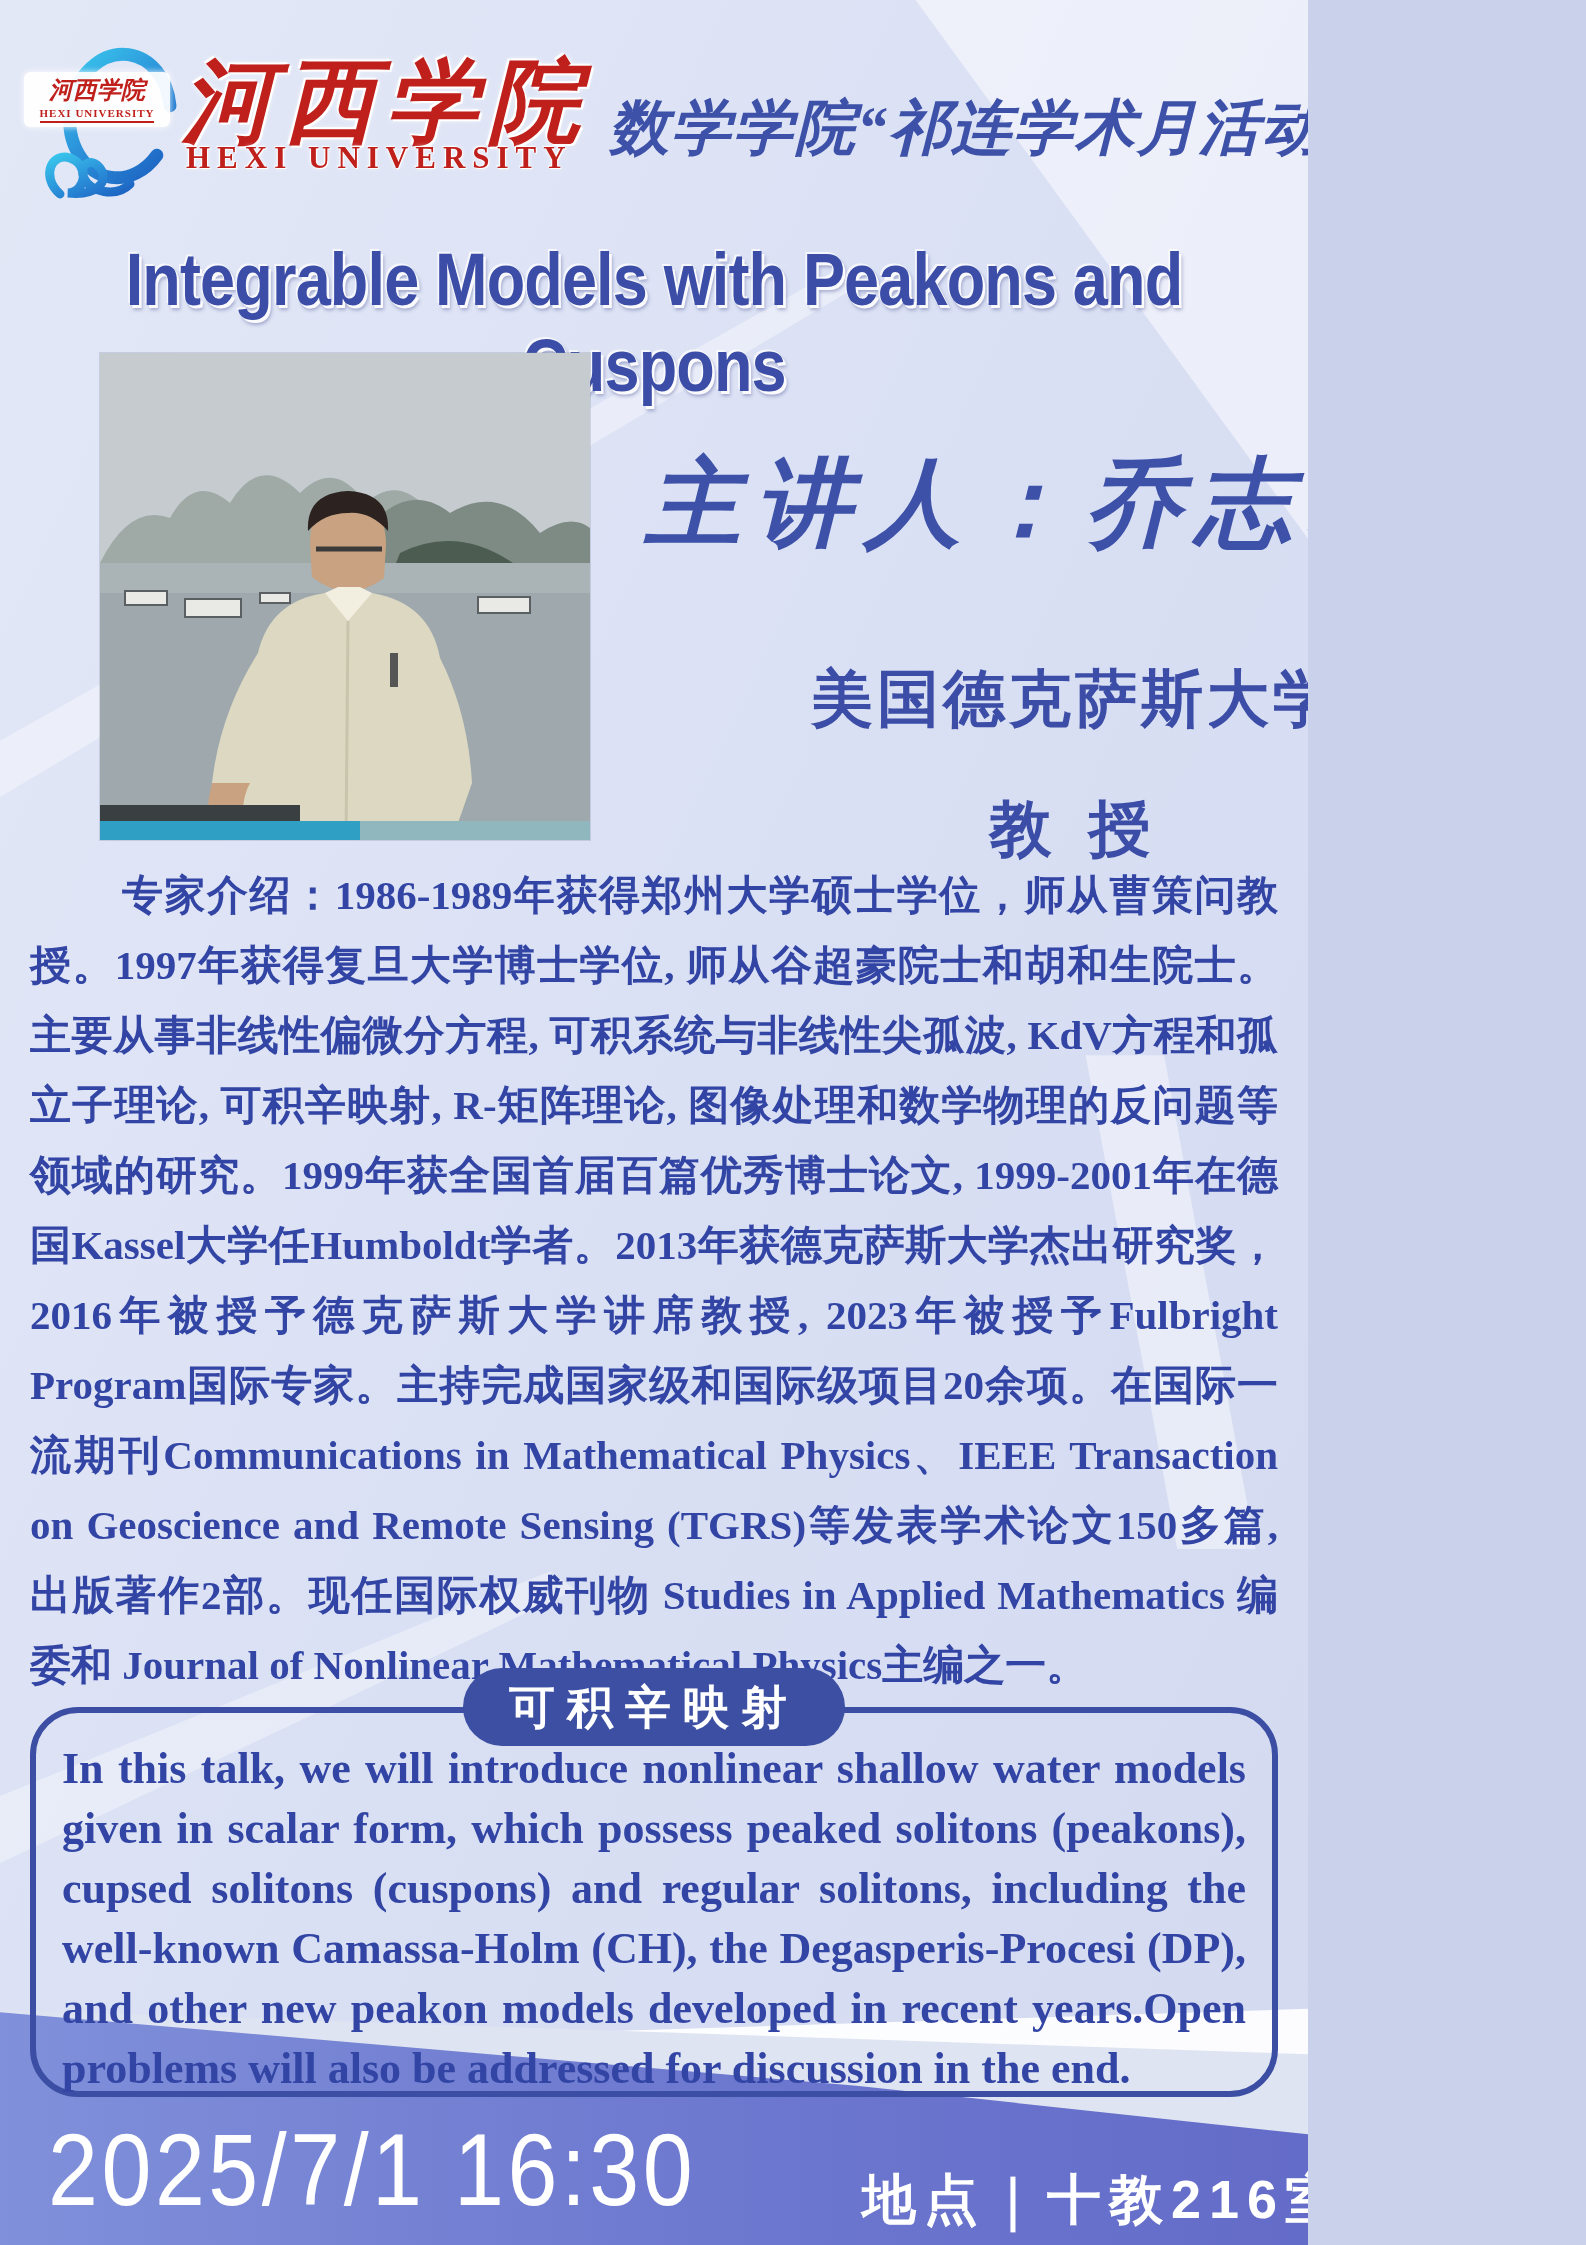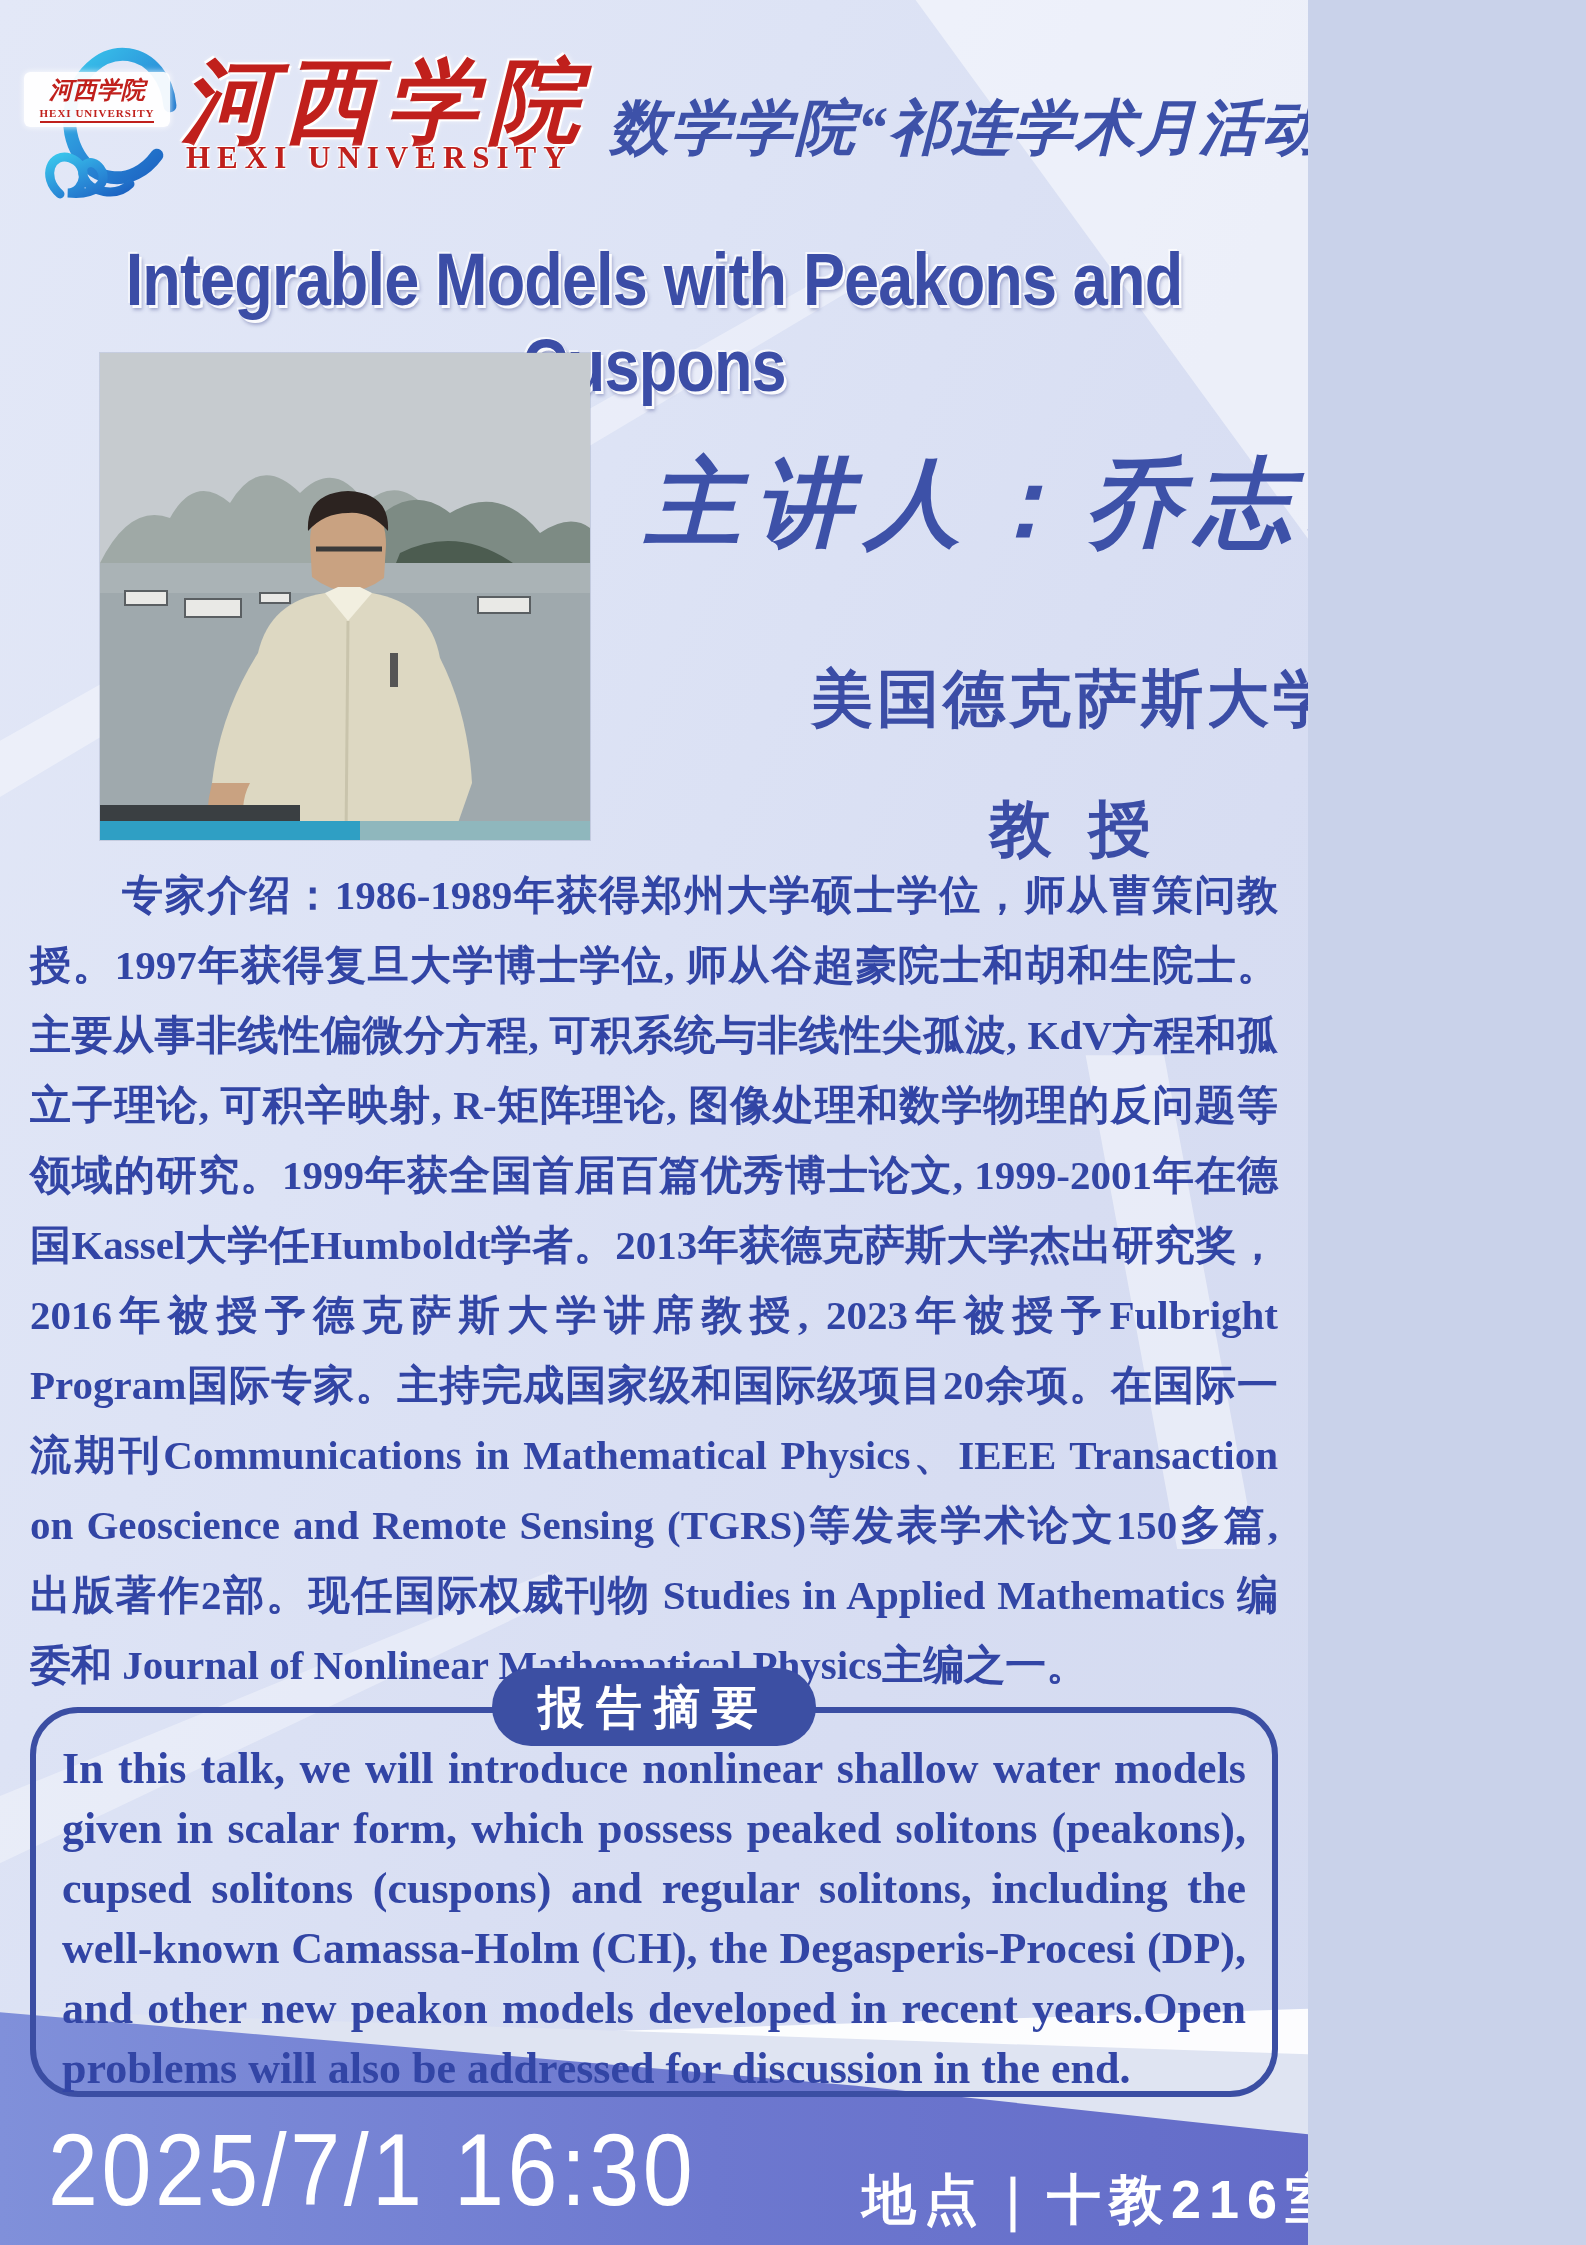--- a/index.html
+++ b/index.html
@@ -138,21 +138,21 @@
       <rect x="0" y="468" width="260" height="19" fill="#2f9fc4"></rect>
       <rect x="260" y="468" width="230" height="19" fill="#8fb7bd"></rect>
     </svg>
   </div>
   <div class="speaker-name">主讲人：乔志军</div>
   <div class="speaker-affil">美国德克萨斯大学</div>
   <div class="speaker-pos">教 授</div>
 
   <p class="bio">专家介绍：1986-1989年获得郑州大学硕士学位，师从曹策问教授。1997年获得复旦大学博士学位, 师从谷超豪院士和胡和生院士。主要从事非线性偏微分方程, 可积系统与非线性尖孤波, KdV方程和孤立子理论, 可积辛映射, R-矩阵理论, 图像处理和数学物理的反问题等领域的研究。1999年获全国首届百篇优秀博士论文, 1999-2001年在德国Kassel大学任Humboldt学者。2013年获德克萨斯大学杰出研究奖，2016年被授予德克萨斯大学讲席教授, 2023年被授予Fulbright Program国际专家。主持完成国家级和国际级项目20余项。在国际一流期刊Communications in Mathematical Physics、IEEE Transaction on Geoscience and Remote Sensing (TGRS)等发表学术论文150多篇, 出版著作2部。现任国际权威刊物 Studies in Applied Mathematics 编委和 Journal of Nonlinear Mathematical Physics主编之一。</p>
 
-  <div class="abs-badge">报告摘要</div>
+  <div class="abs-badge">可积辛映射</div>
   <div class="abs-box">
     <p>In this talk, we will introduce nonlinear shallow water models given in scalar form, which possess peaked solitons (peakons), cupsed solitons (cuspons) and regular solitons, including the well-known Camassa-Holm (CH), the Degasperis-Procesi (DP), and other new peakon models developed in recent years.Open problems will also be addressed for discussion in the end.</p>
   </div>
 
   <div class="footer">
     <div class="wedge wedge-white"></div>
     <div class="wedge wedge-pale"></div>
     <div class="wedge wedge-blue"></div>
     <div class="footer-date">
       <span>2025/7/1 16:30</span>

